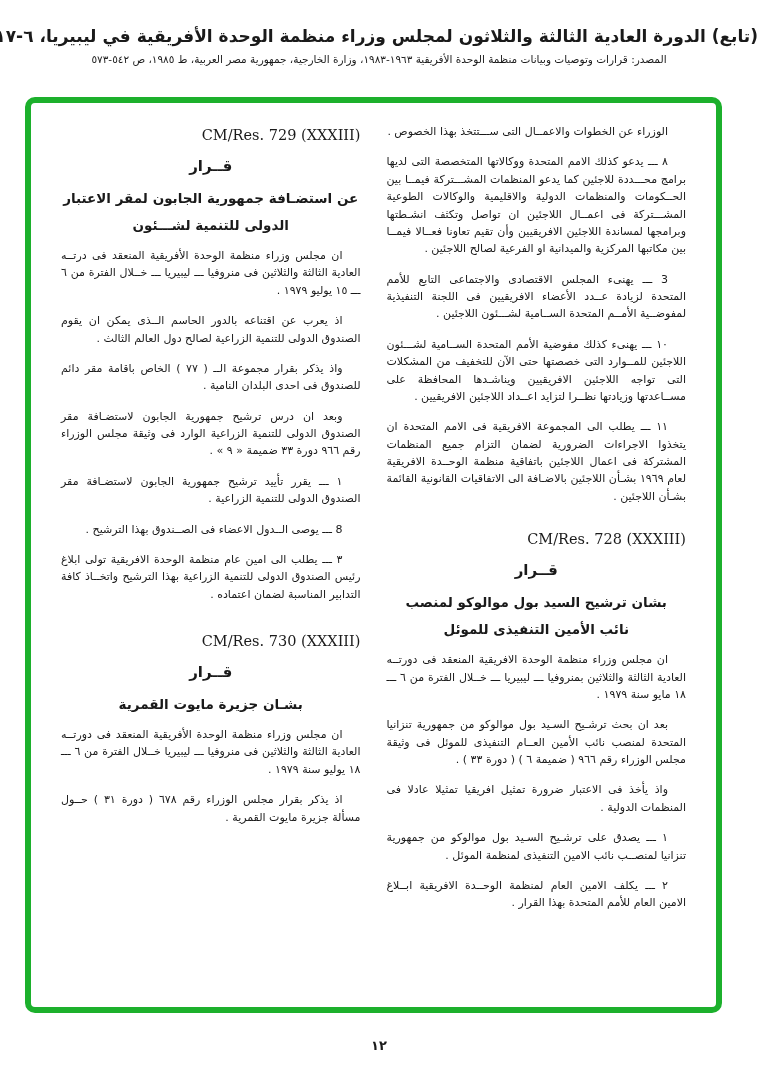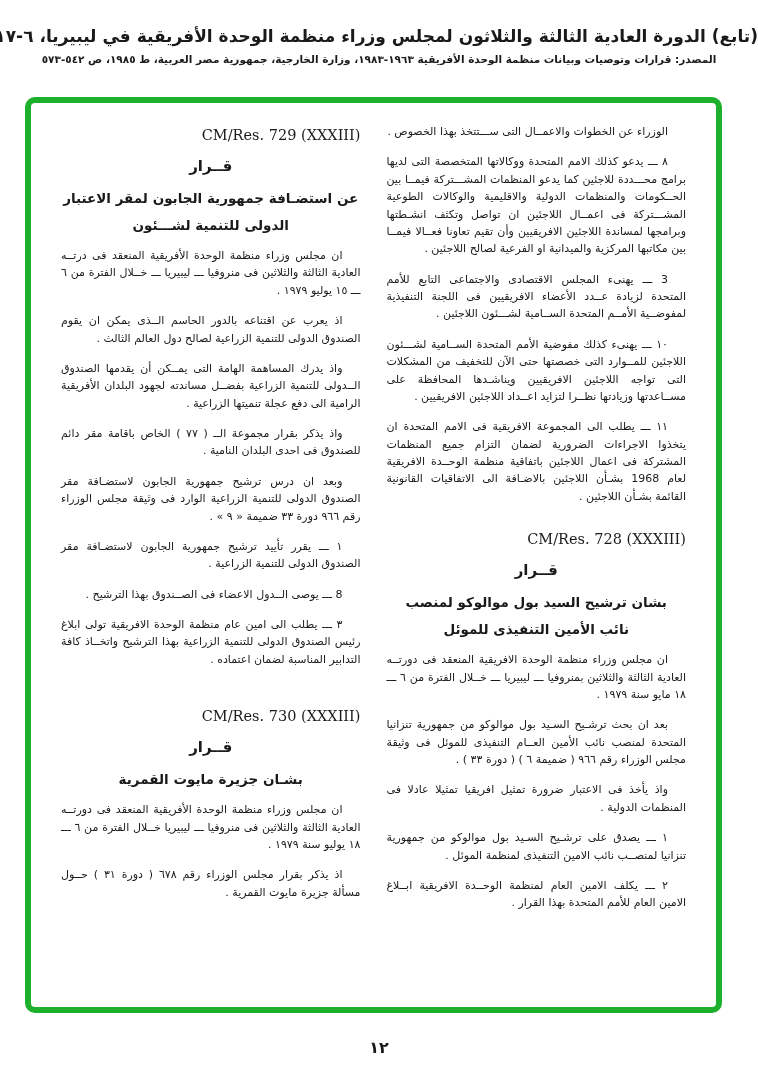--- a/index.html
+++ b/index.html
@@ -14,21 +14,21 @@
   .header{
     position:absolute;top:26px;left:0;right:0;
     text-align:center;direction:rtl;
   }
   .header-line1{
     font-size:17px;font-weight:bold;letter-spacing:0;
     white-space:nowrap;
     padding-left:32px;
   }
   .header-line2{
-    font-size:10.5px;font-weight:bold;margin-top:7px;
+    font-size:10.5px;font-weight:normal;margin-top:7px;
     white-space:nowrap;
   }
   .frame{
     position:absolute;left:25px;top:97px;
     width:697px;height:916px;
     border:6px solid #1cb02c;
     border-radius:10px;
     box-sizing:border-box;
     background:#ffffff;
   }
@@ -64,47 +64,47 @@
     line-height:2.0;
     margin:2px 0 8px 0;
   }
   .para{
     font-size:11px;
     line-height:1.58;
     text-align:justify;
     text-indent:18px;
     margin:0 0 13px 0;
   }
-  .gap-lg{margin-top:40px;}
+  .gap-lg{margin-top:30px;}
   .gap-md{margin-top:26px;}
   .footer{
     position:absolute;
     left:0;right:0;top:1038px;
     text-align:center;
-    font-size:16px;
+    font-size:13px;
     font-weight:bold;
   }
 </style>
 </head>
 <body style="color: rgb(26, 26, 26);">
 
 <div class="header">
   <div class="header-line1">(تابع) الدورة العادية الثالثة والثلاثون لمجلس وزراء منظمة الوحدة الأفريقية في ليبيريا، ٦-١٧ يوليه ١٩٧٩</div>
   <div class="header-line2">المصدر: قرارات وتوصيات وبيانات منظمة الوحدة الأفريقية ١٩٦٣-١٩٨٣، وزارة الخارجية، جمهورية مصر العربية، ط ١٩٨٥، ص ٥٤٢-٥٧٣</div>
 </div>
 
 <div class="frame" style="border-color: rgb(28, 176, 44);">
   <div class="columns">
 
     <div class="col">
       <p class="para">الوزراء عن الخطوات والاعمــال التى ســـتتخذ بهذا الخصوص .</p>
       <p class="para">٨ ـــ يدعو كذلك الامم المتحدة ووكالاتها المتخصصة التى لديها برامج محـــددة للاجئين كما يدعو المنظمات المشـــتركة فيمــا بين الحــكومات والمنظمات الدولية والاقليمية والوكالات الطوعية المشـــتركة فى اعمــال اللاجئين ان تواصل وتكثف انشـطتها وبرامجها لمساندة اللاجئين الافريقيين وأن تقيم تعاونا فعــالا فيمــا بين مكاتبها المركزية والميدانية او الفرعية لصالح اللاجئين .</p>
       <p class="para">3 ـــ يهنىء المجلس الاقتصادى والاجتماعى التابع للأمم المتحدة لزيادة عــدد الأعضاء الافريقيين فى اللجنة التنفيذية لمفوضــية الأمــم المتحدة الســامية لشـــئون اللاجئين .</p>
       <p class="para">١٠ ـــ يهنىء كذلك مفوضية الأمم المتحدة الســامية لشـــئون اللاجئين للمــوارد التى خصصتها حتى الآن للتخفيف من المشكلات التى تواجه اللاجئين الافريقيين ويناشـدها المحافظة على مســاعدتها وزيادتها نظــرا لتزايد اعــداد اللاجئين الافريقيين .</p>
-      <p class="para">١١ ـــ يطلب الى المجموعة الافريقية فى الامم المتحدة ان يتخذوا الاجراءات الضرورية لضمان التزام جميع المنظمات المشتركة فى اعمال اللاجئين باتفاقية منظمة الوحــدة الافريقية لعام 1968 بشـأن اللاجئين بالاضـافة الى الاتفاقيات القانونية القائمة بشـأن اللاجئين .</p>
+      <p class="para">١١ ـــ يطلب الى المجموعة الافريقية فى الامم المتحدة ان يتخذوا الاجراءات الضرورية لضمان التزام جميع المنظمات المشتركة فى اعمال اللاجئين باتفاقية منظمة الوحــدة الافريقية لعام ١٩٦٩ بشـأن اللاجئين بالاضـافة الى الاتفاقيات القانونية القائمة بشـأن اللاجئين .</p>
 
       <div class="res-number gap-md">CM/Res. 728 (XXXIII)</div>
       <div class="qarar">قــرار</div>
       <div class="res-title">
         <div>بشان ترشيح السيد بول موالوكو لمنصب</div>
         <div>نائب الأمين التنفيذى للموئل</div>
       </div>
       <p class="para">ان مجلس وزراء منظمة الوحدة الافريقية المنعقد فى دورتــه العادية الثالثة والثلاثين بمنروفيا ـــ ليبيريا ـــ خــلال الفترة من ٦ ـــ ١٨ مايو سنة ١٩٧٩ .</p>
       <p class="para">بعد ان بحث ترشـيح السـيد بول موالوكو من جمهورية تنزانيا المتحدة لمنصب نائب الأمين العــام التنفيذى للموئل فى وثيقة مجلس الوزراء رقم ٩٦٦ ( ضميمة ٦ ) ( دورة ٣٣ ) .</p>
       <p class="para">واذ يأخذ فى الاعتبار ضرورة تمثيل افريقيا تمثيلا عادلا فى المنظمات الدولية .</p>
@@ -114,21 +114,20 @@
 
     <div class="col">
       <div class="res-number">CM/Res. 729 (XXXIII)</div>
       <div class="qarar">قــرار</div>
       <div class="res-title">
         <div>عن استضـافة جمهورية الجابون لمقر الاعتبار</div>
         <div>الدولى للتنمية لشـــئون</div>
       </div>
       <p class="para">ان مجلس وزراء منظمة الوحدة الأفريقية المنعقد فى درتــه العادية الثالثة والثلاثين فى منروفيا ـــ ليبيريا ـــ خــلال الفترة من ٦ ـــ ١٥ يوليو ١٩٧٩ .</p>
       <p class="para">اذ يعرب عن اقتناعه بالدور الحاسم الــذى يمكن ان يقوم الصندوق الدولى للتنمية الزراعية لصالح دول العالم الثالث .</p>
-      <p class="para">واذ يدرك المساهمة الهامة التى يمــكن أن يقدمها الصندوق الــدولى للتنمية الزراعية بفضــل مساندته لجهود البلدان الأفريقية الرامية الى دفع عجلة تنميتها الزراعية .</p>
       <p class="para">واذ يذكر بقرار مجموعة الــ ( ٧٧ ) الخاص باقامة مقر دائم للصندوق فى احدى البلدان النامية .</p>
       <p class="para">وبعد ان درس ترشيح جمهورية الجابون لاستضـافة مقر الصندوق الدولى للتنمية الزراعية الوارد فى وثيقة مجلس الوزراء رقم ٩٦٦ دورة ٣٣ ضميمة « ٩ » .</p>
       <p class="para">١ ـــ يقرر تأييد ترشيح جمهورية الجابون لاستضـافة مقر الصندوق الدولى للتنمية الزراعية .</p>
       <p class="para">8 ـــ يوصى الــدول الاعضاء فى الصــندوق بهذا الترشيح .</p>
       <p class="para">٣ ـــ يطلب الى امين عام منظمة الوحدة الافريقية تولى ابلاغ رئيس الصندوق الدولى للتنمية الزراعية بهذا الترشيح واتخــاذ كافة التدابير المناسبة لضمان اعتماده .</p>
 
       <div class="res-number gap-lg">CM/Res. 730 (XXXIII)</div>
       <div class="qarar">قــرار</div>
       <div class="res-title">
         <div>بشـان جزيرة مايوت القمرية</div>

